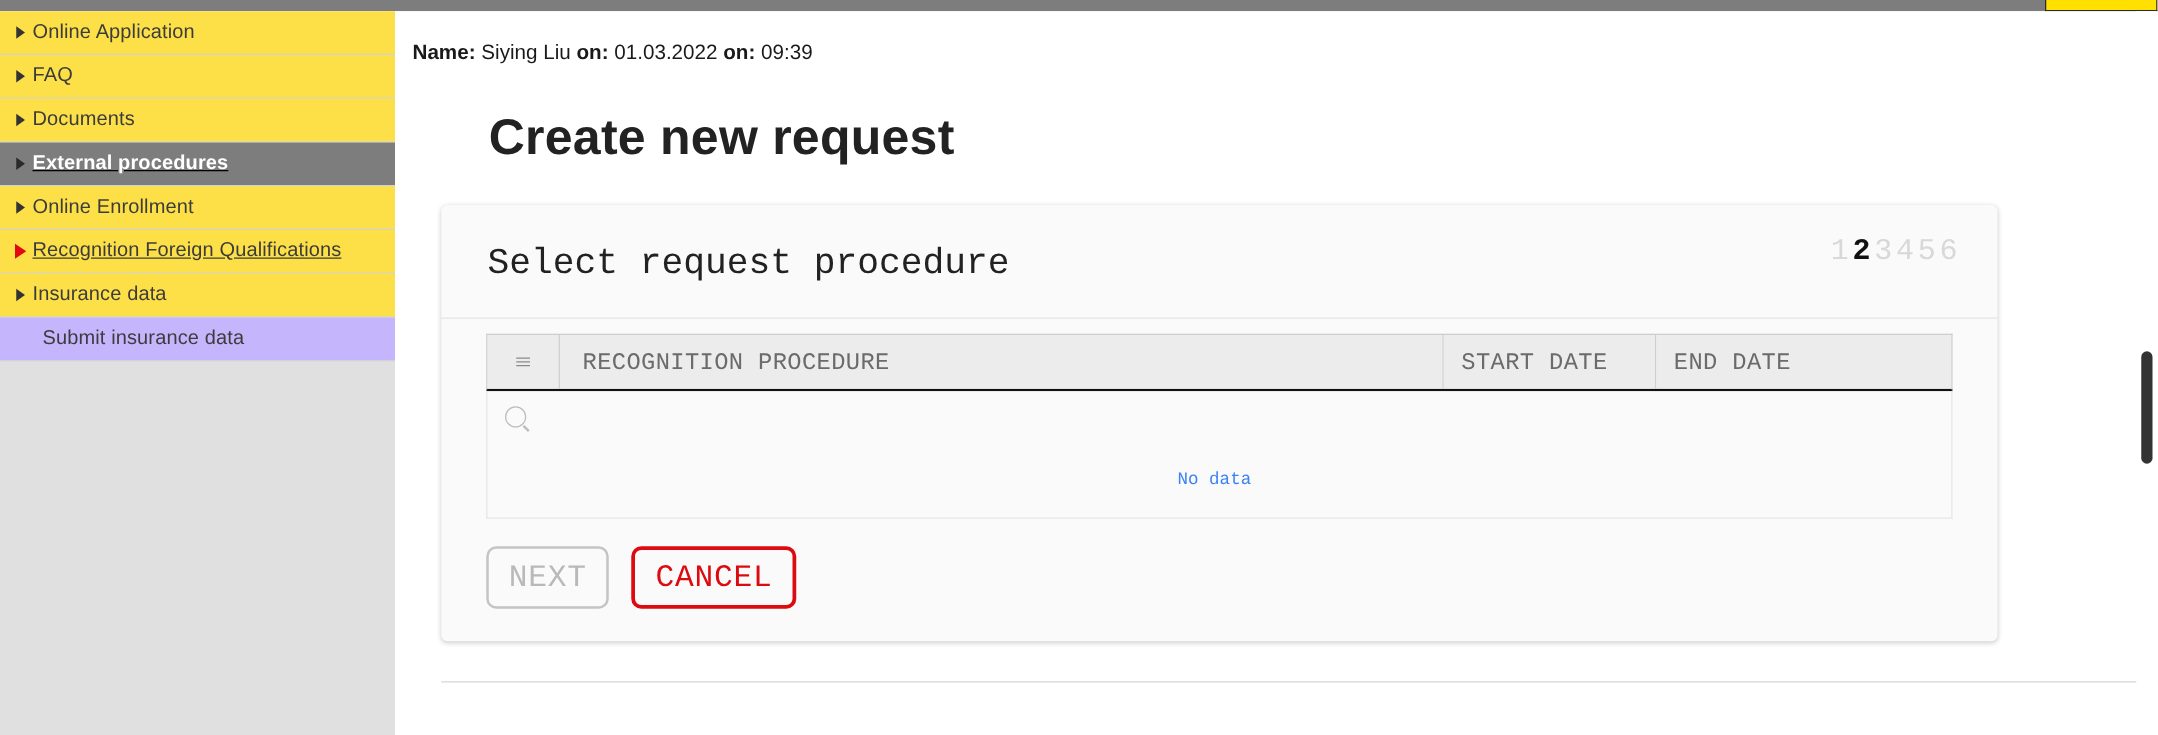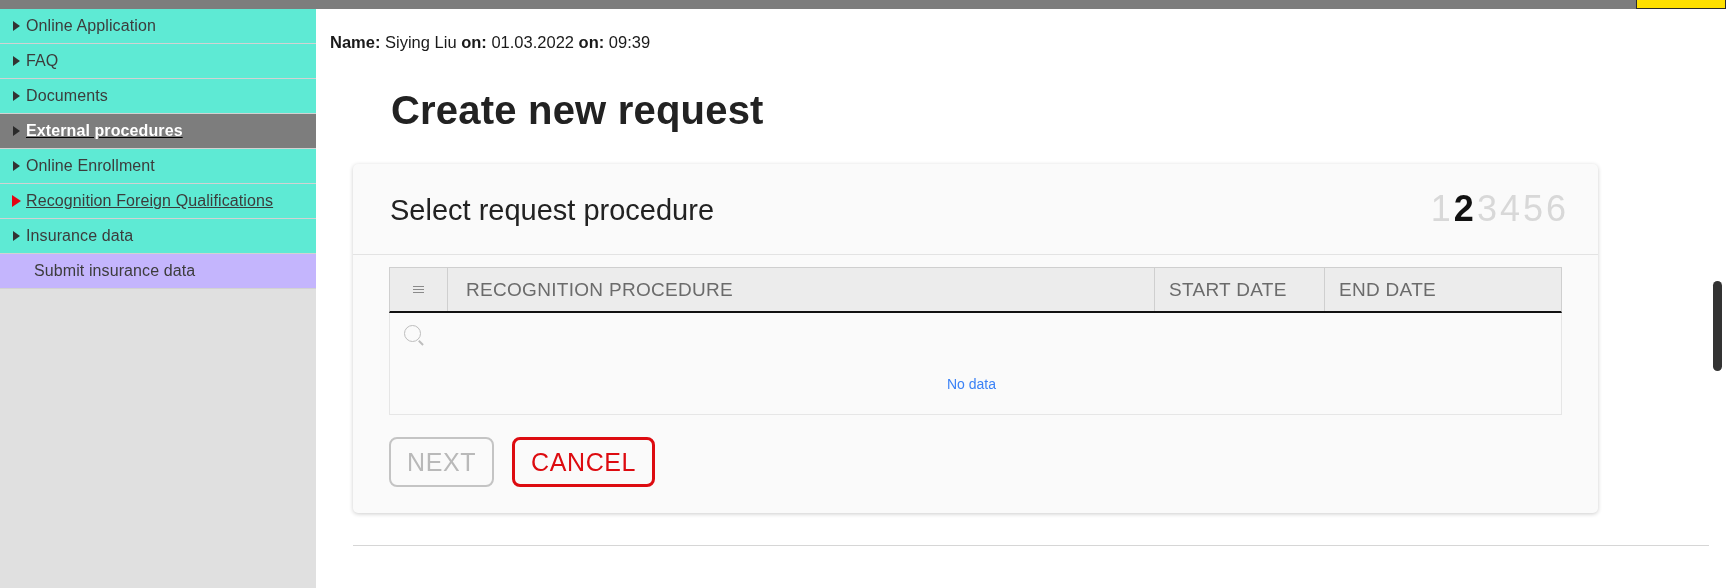--- a/index.html
+++ b/index.html
@@ -46,21 +46,21 @@
     background: #e0e0e0;
   }
   .nav-list {
     background: #ffffff;
   }
   .nav-item {
     position: relative;
     height: 35px;
     display: flex;
     align-items: center;
-    background: #5eead4;
+    background: #fde047;
     border-bottom: 1px solid #d2d2d2;
     padding-left: 6px;
     cursor: pointer;
   }
   .nav-item .arrow {
     width: 20px;
     flex: 0 0 20px;
     display: flex;
     align-items: center;
     justify-content: center;
@@ -138,38 +138,39 @@
   
   .card {
     position: absolute;
     top: 155px;
     left: 37px;
     width: 1245px;
     min-height: 330px;
     background: #fafafa;
     border-radius: 5px;
     box-shadow: 0 1px 4px rgba(0,0,0,0.20);
+    font-family: Liberation Mono, monospace;
   }
   .card-header {
     position: relative;
     height: 91px;
     border-bottom: 1px solid #e3e3e3;
   }
   .card-title {
     position: absolute;
     left: 37px;
     top: 30px;
     font-size: 29px;
     color: #222222;
   }
   .steps {
     position: absolute;
     right: 30px;
     top: 24px;
-    font-size: 36px;
+    font-size: 24px;
     letter-spacing: 1px;
     color: #d8d8d8;
   }
   .steps .step {
     color: #d8d8d8;
     padding: 0 1px;
     cursor: pointer;
   }
   .steps .step.current {
     color: #111111;

